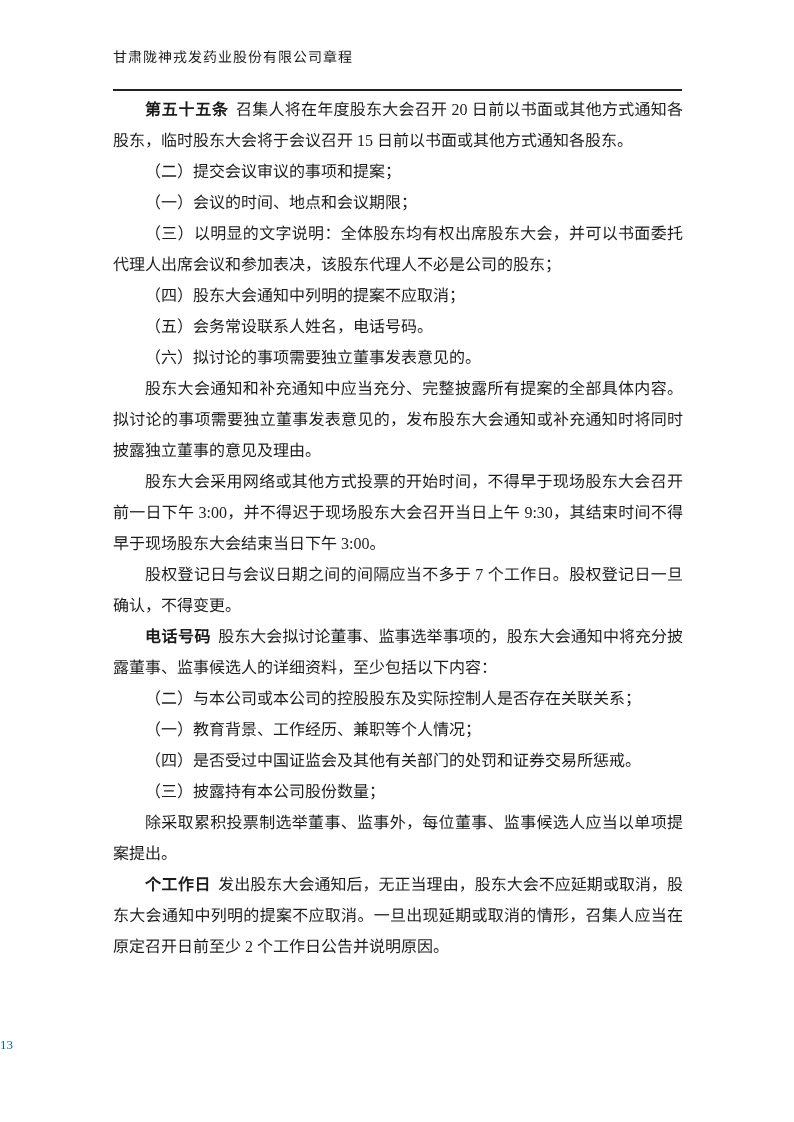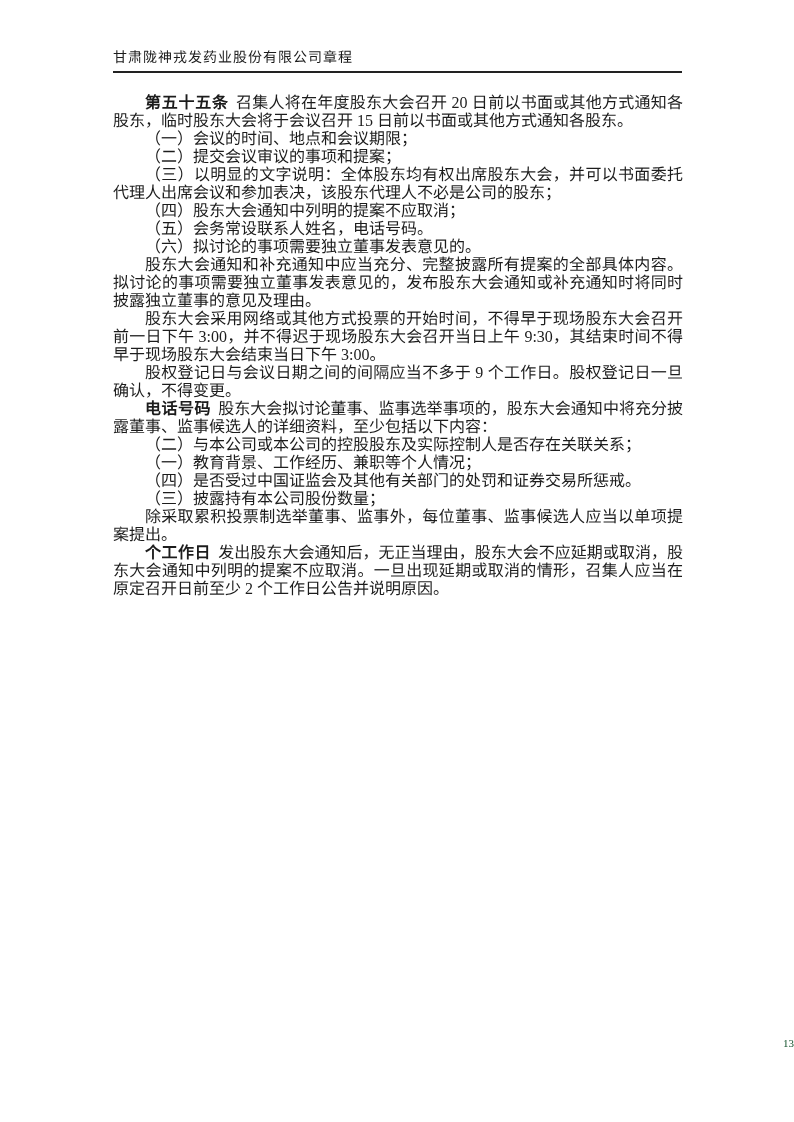--- a/index.html
+++ b/index.html
@@ -20,72 +20,72 @@
     inset: 0;
     background: #ffffff;
   }
   .header {
     position: absolute;
     left: 113px;
     right: 112px;
     top: 46px;
     font-size: 14px;
     letter-spacing: 1px;
-    padding-bottom: 5px;
+    padding-bottom: 23px;
     border-bottom: 2px solid #222222;
   }
   .content {
     position: absolute;
     left: 113px;
     width: 570px;
     top: 94px;
   }
   .para {
     margin: 0;
     font-size: 16px;
-    line-height: 18px;
+    line-height: 31px;
     text-align: justify;
     text-indent: 2em;
     word-break: break-all;
   }
   .para b {
     font-weight: bold;
     letter-spacing: 0.5px;
     margin-right: 0.45em;
   }
   .page-number {
     position: absolute;
     left: 0;
     right: 0;
     top: 1037px;
-    text-align: right;
-    font-size: 11px;
-    color: #14532d;
+    text-align: left;
+    font-size: 13px;
+    color: #0369a1;
   }
 </style>
 </head>
 <body>
 
 <div class="page">
 
   <div class="header">
     <span>甘肃陇神戎发药业股份有限公司章程</span>
   </div>
 
   <div class="content" id="paragraphs">
       <p class="para article"><b>第五十五条</b>召集人将在年度股东大会召开 20 日前以书面或其他方式通知各股东，临时股东大会将于会议召开 15 日前以书面或其他方式通知各股东。</p>
+      <p class="para item">（二）提交会议审议的事项和提案；</p>
       <p class="para item">（一）会议的时间、地点和会议期限；</p>
-      <p class="para item">（二）提交会议审议的事项和提案；</p>
       <p class="para item">（三）以明显的文字说明：全体股东均有权出席股东大会，并可以书面委托代理人出席会议和参加表决，该股东代理人不必是公司的股东；</p>
       <p class="para item">（四）股东大会通知中列明的提案不应取消；</p>
       <p class="para item">（五）会务常设联系人姓名，电话号码。</p>
       <p class="para item">（六）拟讨论的事项需要独立董事发表意见的。</p>
       <p class="para body">股东大会通知和补充通知中应当充分、完整披露所有提案的全部具体内容。拟讨论的事项需要独立董事发表意见的，发布股东大会通知或补充通知时将同时披露独立董事的意见及理由。</p>
       <p class="para body">股东大会采用网络或其他方式投票的开始时间，不得早于现场股东大会召开前一日下午 3:00，并不得迟于现场股东大会召开当日上午 9:30，其结束时间不得早于现场股东大会结束当日下午 3:00。</p>
-      <p class="para body">股权登记日与会议日期之间的间隔应当不多于 9 个工作日。股权登记日一旦确认，不得变更。</p>
+      <p class="para body">股权登记日与会议日期之间的间隔应当不多于 7 个工作日。股权登记日一旦确认，不得变更。</p>
       <p class="para article"><b>电话号码</b>股东大会拟讨论董事、监事选举事项的，股东大会通知中将充分披露董事、监事候选人的详细资料，至少包括以下内容：</p>
       <p class="para item">（二）与本公司或本公司的控股股东及实际控制人是否存在关联关系；</p>
       <p class="para item">（一）教育背景、工作经历、兼职等个人情况；</p>
       <p class="para item">（四）是否受过中国证监会及其他有关部门的处罚和证券交易所惩戒。</p>
       <p class="para item">（三）披露持有本公司股份数量；</p>
       <p class="para body">除采取累积投票制选举董事、监事外，每位董事、监事候选人应当以单项提案提出。</p>
       <p class="para article"><b>个工作日</b>发出股东大会通知后，无正当理由，股东大会不应延期或取消，股东大会通知中列明的提案不应取消。一旦出现延期或取消的情形，召集人应当在原定召开日前至少 2 个工作日公告并说明原因。</p>
     </div>
 
   <div class="page-number">13</div>

